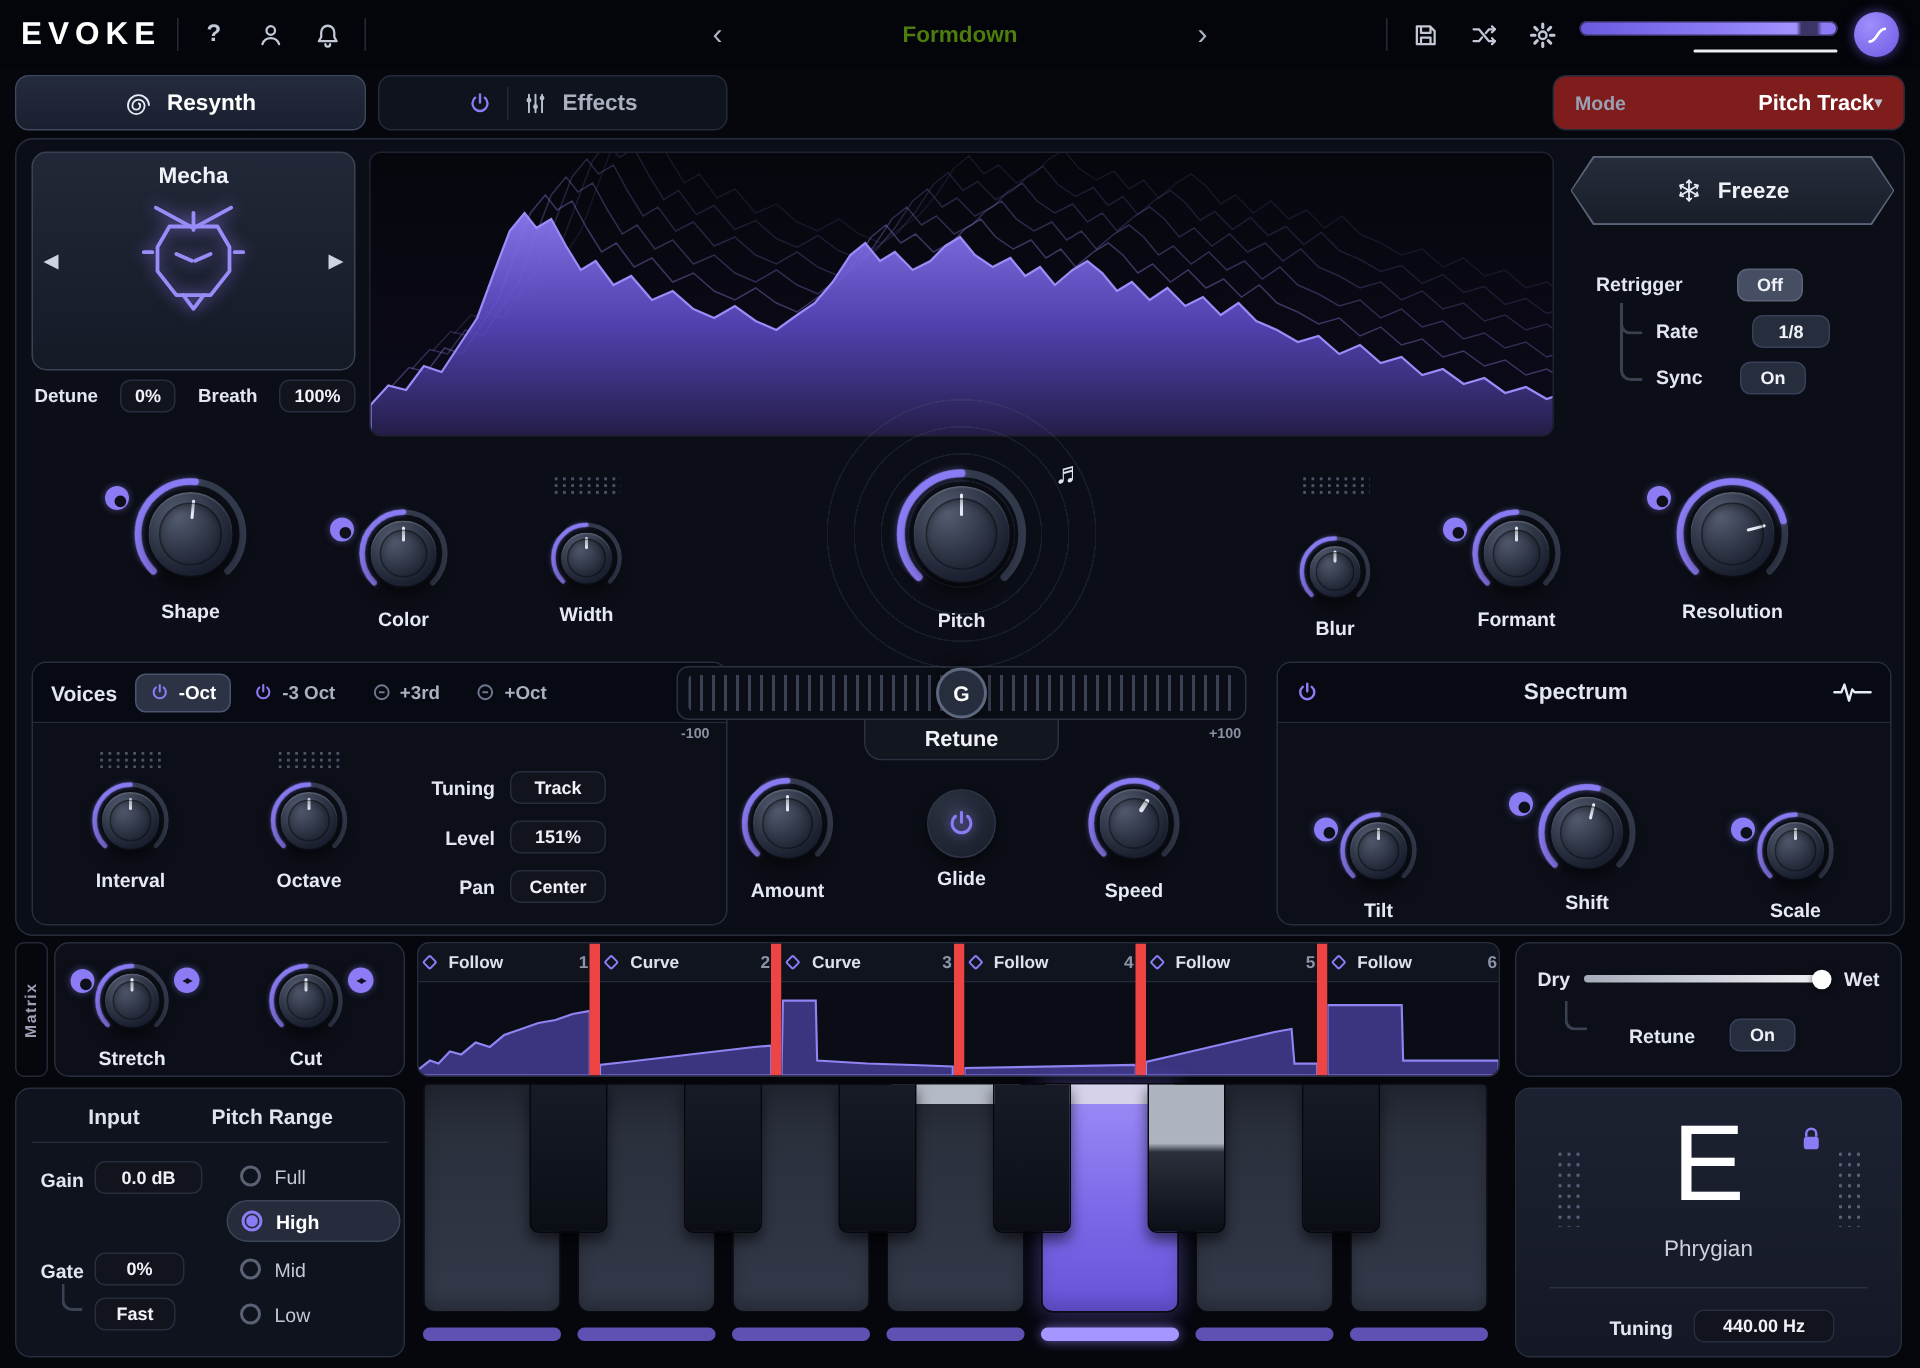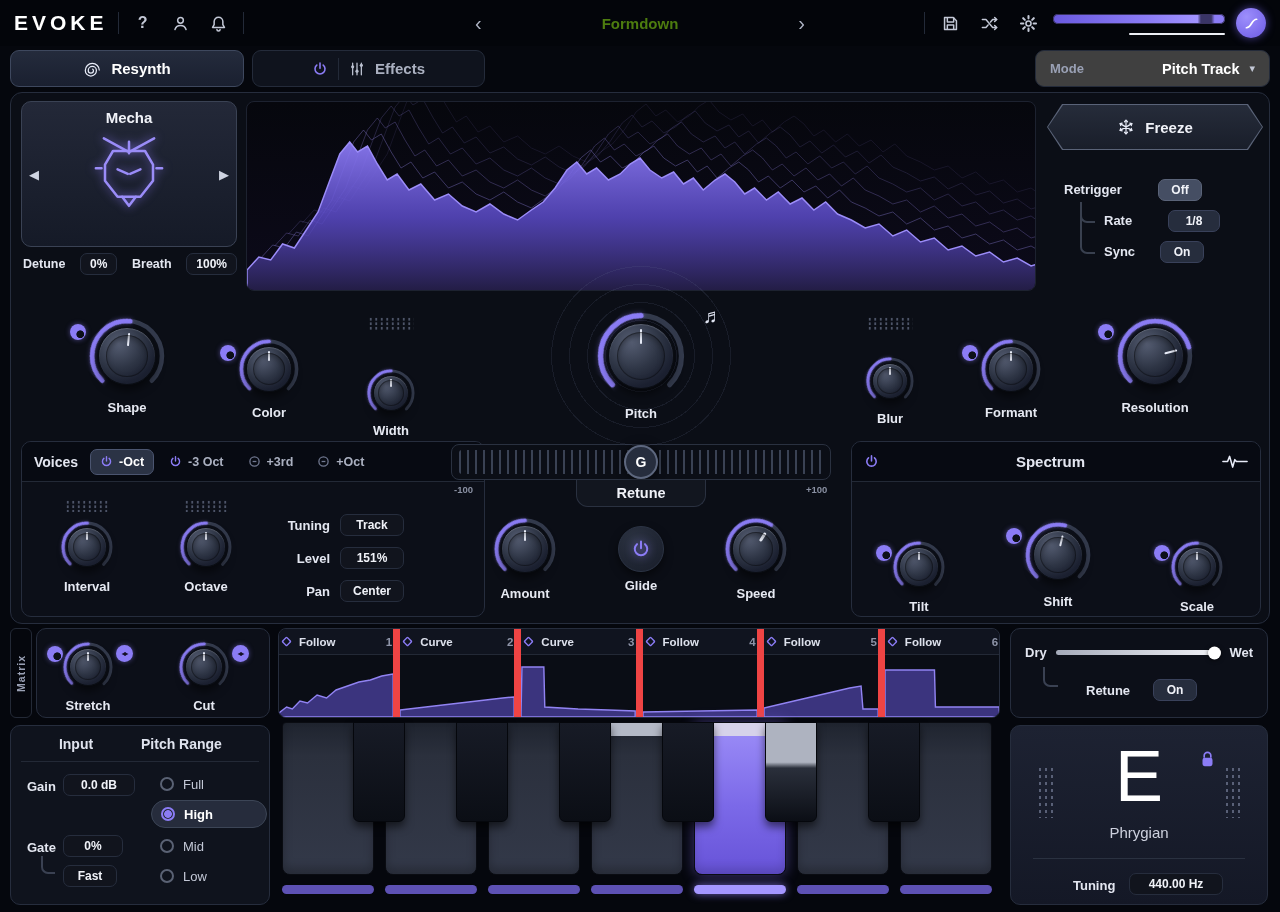--- a/index.html
+++ b/index.html
@@ -24,21 +24,21 @@
 .hright{margin-left:auto;display:flex;align-items:center;gap:11px}
 .meter{width:172px;height:30px;position:relative}
 .meter-bar{position:absolute;top:6px;left:0;right:0;height:10px;border-radius:5px;background:linear-gradient(90deg,#6a5ae0,#8b7cf5 55%,#a193ff 84%,#3a3566 86% 92%,#8b7cf5 94%);box-shadow:inset 0 0 0 1px #39325f}
 .meter-line{position:absolute;bottom:3px;right:0;width:56%;height:2px;background:#eceef4;border-radius:1px}
 .cbtn{width:30px;height:30px;border-radius:50%;background:radial-gradient(circle at 35% 30%,#9d8ffc,#6c5ae4);display:flex;align-items:center;justify-content:center;box-shadow:0 0 8px rgba(120,100,240,.6)}
 .cbtn svg{width:17px;height:17px}
 
 .tabbtn{position:absolute;top:50px;height:37px;border-radius:9px;display:flex;align-items:center;justify-content:center;gap:10px;font-size:15px;font-weight:700}
 .tabbtn.active{background:linear-gradient(180deg,#242b3c,#1a2030);border:1px solid #3e485e;color:#fff}
 .tabbtn.idle{background:#0f131d;border:1px solid #242b3a;color:#aab0c0}
-.mode-sel{position:absolute;top:50px;height:37px;background:#404040;border:1px solid #242b3a;border-radius:9px;display:flex;align-items:center;padding:0 14px;gap:10px}
+.mode-sel{position:absolute;top:50px;height:37px;background:#7f1d1d;border:1px solid #242b3a;border-radius:9px;display:flex;align-items:center;padding:0 14px;}
 
 .kg{position:absolute;display:flex;flex-direction:column;align-items:center;gap:6px;z-index:2}
 .knob{position:relative;z-index:1}
 .arc{position:absolute;inset:0;transform:rotate(135deg)}
 .at,.af{fill:none;stroke-width:6;stroke-linecap:round}
 .at{stroke:#333a4c;stroke-dasharray:75 100}
 .af{stroke:#8b7cf5;filter:drop-shadow(0 0 3px rgba(139,124,245,.45))}
 .knob-body{position:absolute;inset:12%;border-radius:50%;background:radial-gradient(circle at 35% 28%,#555d72,#2e3545 45%,#1b2030 72%,#141926);border:1px solid #0a0d13;box-shadow:0 5px 10px rgba(0,0,0,.55),inset 0 1px 1px rgba(255,255,255,.18)}
 .knob-body::after{content:"";position:absolute;inset:13%;border-radius:50%;box-shadow:inset 0 0 0 1px rgba(0,0,0,.35),inset 0 3px 6px rgba(0,0,0,.35)}
 .ptr-w{position:absolute;inset:0}
@@ -257,21 +257,21 @@
         </svg>
         <div class="knob-body">
           <div class="ptr-w" style="transform:rotate(0.0deg)">
             <i></i>
           </div>
         </div>
       </div>
     <div class="klabel">Color</div>
   </div>
   <div class="dots" style="left:357px;top:224px;width:46px;height:13px"></div>
-  <div class="kg" style="left:356px;top:276px">
+  <div class="kg" style="left:356px;top:255px">
     <div class="knob" style="width:48px;height:48px">
         <svg class="arc" viewBox="0 0 100 100">
           <circle class="at" cx="50" cy="50" r="46" pathLength="100"></circle>
           <circle class="af" cx="50" cy="50" r="46" pathLength="100" style="stroke-dasharray:37.5 100"></circle>
         </svg>
         <div class="knob-body">
           <div class="ptr-w" style="transform:rotate(0.0deg)">
             <i></i>
           </div>
         </div>

